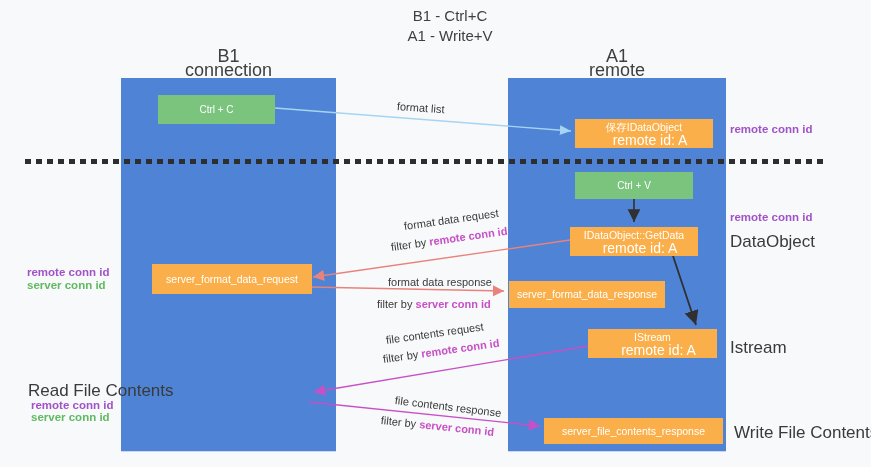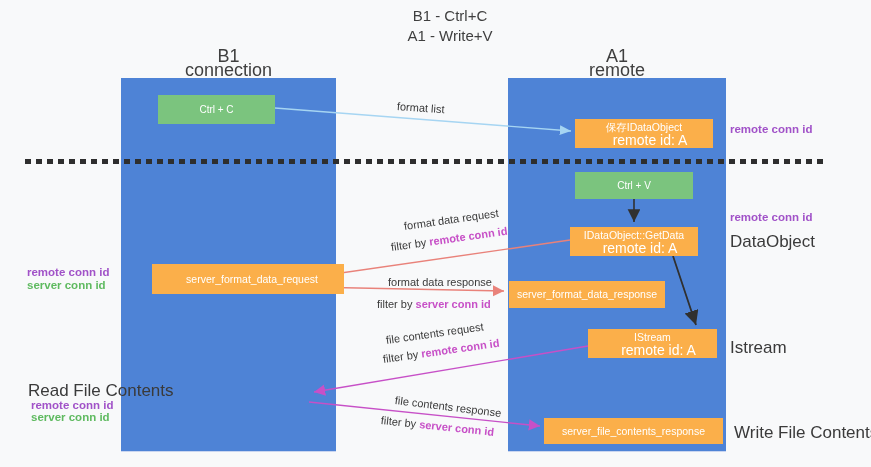--- a/index.html
+++ b/index.html
@@ -86,21 +86,21 @@
 
   <div class="node green" style="left:575px;top:172px;width:118px;height:27px;">
     <div>Ctrl + V</div>
   </div>
 
   <div class="node orange" style="left:570px;top:227px;width:128px;height:29px;align-items:center;">
     <div>IDataObject::GetData</div>
     <div class="l2">remote id: A</div>
   </div>
 
-  <div class="node orange" style="left:152px;top:264px;width:184px;height:30px;padding-left:8px;">
+  <div class="node orange" style="left:152px;top:264px;width:160px;height:30px;">
     <div>server_format_data_request</div>
   </div>
 
   <div class="node orange" style="left:509px;top:281px;width:156px;height:27px;">
     <div>server_format_data_response</div>
   </div>
 
   <div class="node orange" style="left:588px;top:329px;width:129px;height:29px;">
     <div>IStream</div>
     <div class="l2">remote id: A</div>

